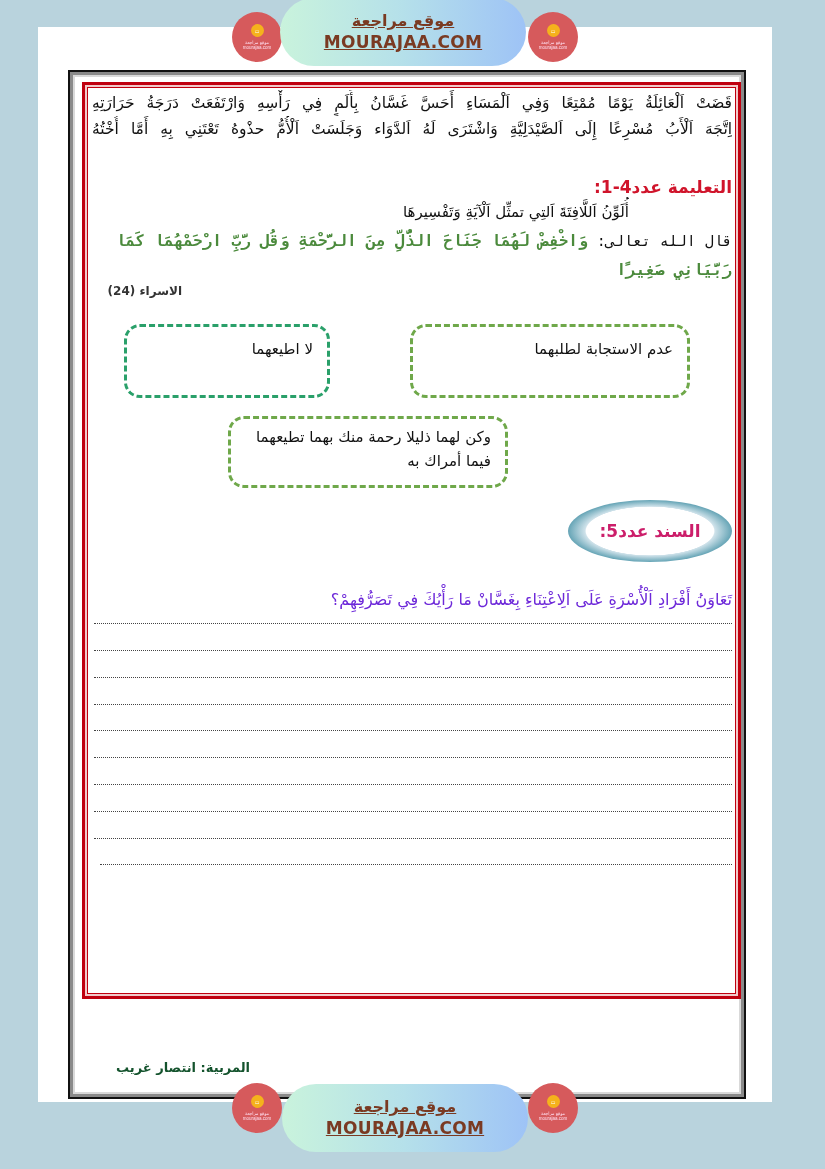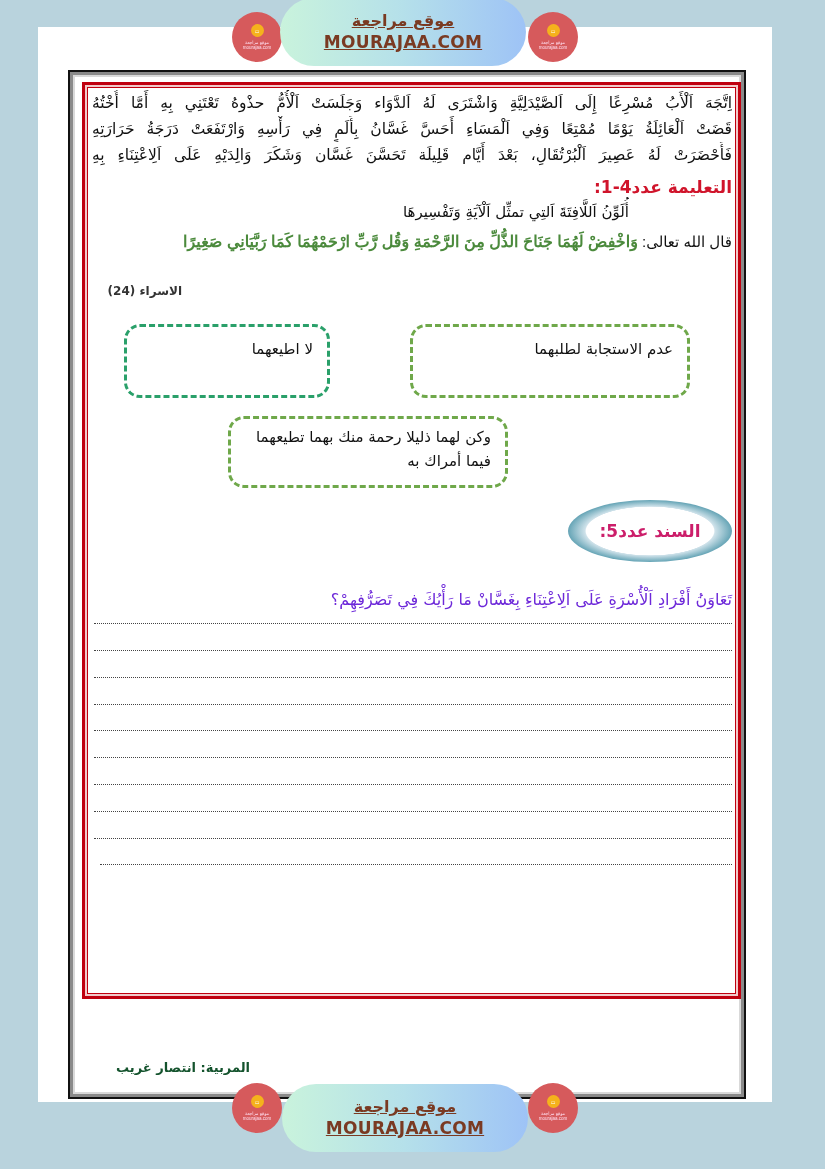--- a/index.html
+++ b/index.html
@@ -59,21 +59,21 @@
       position: absolute; left: 400px; top: 175px; width: 332px;
       color: #d0142b; font-weight: bold; font-size: 17px; line-height: 24px;
       font-family: "DejaVu Sans", sans-serif;
     }
     .instruction-text {
       position: absolute; left: 300px; top: 199px; width: 432px;
       font-family: "DejaVu Sans", sans-serif; font-size: 15px; line-height: 26px; color: #111; text-align: center;
     }
     .verse {
       position: absolute; left: 92px; top: 228px; width: 640px;
-      font-family: Liberation Sans, sans-serif; font-size: 15px; line-height: 28px; color: #111;
+      font-family: Liberation Mono, monospace; font-size: 15px; line-height: 28px; color: #111;
     }
     .verse .green { color: #4b8a3c; font-weight: bold; font-size: 16px; }
     .verse-ref {
       position: absolute; left: 92px; top: 284px; width: 90px;
       font-family: "DejaVu Sans", sans-serif; font-size: 12px; font-weight: bold; color: #333;
     }
 
     .dash-box {
       position: absolute; border: 3px dashed #6fa84a; border-radius: 16px;
       padding: 10px 14px; font-family: "DejaVu Sans", sans-serif; font-size: 15px; line-height: 24px; color: #111;
@@ -120,23 +120,22 @@
 <div class="brand-pill" style="left:280px; top:-2px;">
   <div class="ar">موقع مراجعة</div>
   <div class="en">MOURAJAA.COM</div>
 </div>
 <div class="brand-circle" style="left:528px; top:12px;">
   <div class="dot">▭</div>
   <div class="mini">موقع مراجعة mourajaa.com</div>
 </div>
 
 <div class="story rtl">
+  <div>قَضَتْ اَلْعَائِلَةُ يَوْمًا مُمْتِعًا وَفِي اَلْمَسَاءِ أَحَسَّ غَسَّانُ بِأَلَمٍ فِي رَأْسِهِ وَارْتَفَعَتْ دَرَجَةُ حَرَارَتِهِ</div>
   <div>اِتَّجَهَ اَلْأَبُ مُسْرِعًا إِلَى اَلصَّيْدَلِيَّةِ وَاشْتَرَى لَهُ اَلدَّوَاء وَجَلَسَتْ اَلْأُمُّ حذْوهُ تَعْتَنِي بِهِ أَمَّا أُخْتُهُ</div>
-  <div>قَضَتْ اَلْعَائِلَةُ يَوْمًا مُمْتِعًا وَفِي اَلْمَسَاءِ أَحَسَّ غَسَّانُ بِأَلَمٍ فِي رَأْسِهِ وَارْتَفَعَتْ دَرَجَةُ حَرَارَتِهِ</div>
-  <div>فَأَحْضَرَتْ لَهُ عَصِيرَ اَلْبُرْتُقَالِ، بَعْدَ أَيَّام قَلِيلَة تَحَسَّنَ غَسَّان وَشَكَرَ وَالِدَيْهِ عَلَى اَلِاعْتِنَاءِ بِهِ</div>
 </div>
 
 <div class="instruction-title rtl">التعليمة عدد4-1:</div>
 <div class="instruction-text rtl">أُلَوِّنُ اَللَّافِتَةَ اَلتِي تمثِّل اَلْآيَةِ وَتَفْسِيرهَا</div>
 <div class="verse rtl">
   <span>قال الله تعالى:</span>
   <span class="green">وَاخْفِضْ لَهُمَا جَنَاحَ الذُّلِّ مِنَ الرَّحْمَةِ وَقُل رَّبِّ ارْحَمْهُمَا كَمَا رَبَّيَانِي صَغِيرًا</span>
 </div>
 <div class="verse-ref rtl">الاسراء (24)</div>
 

